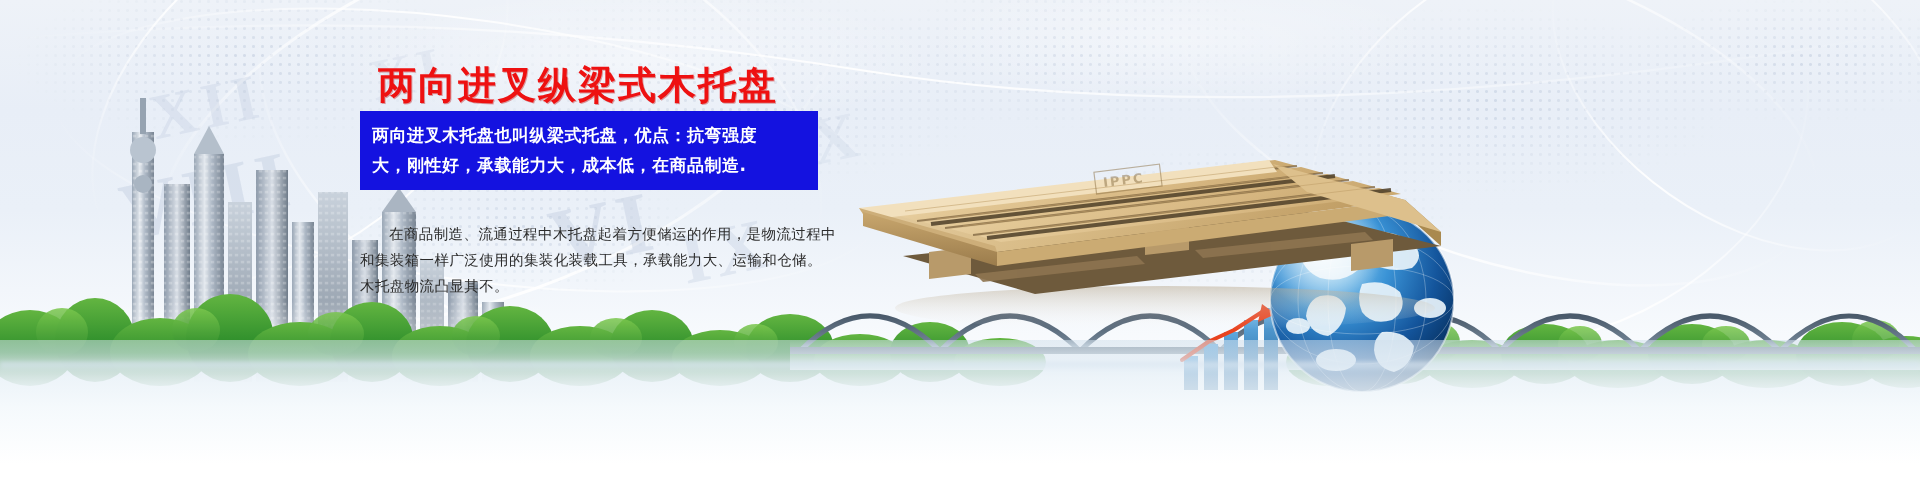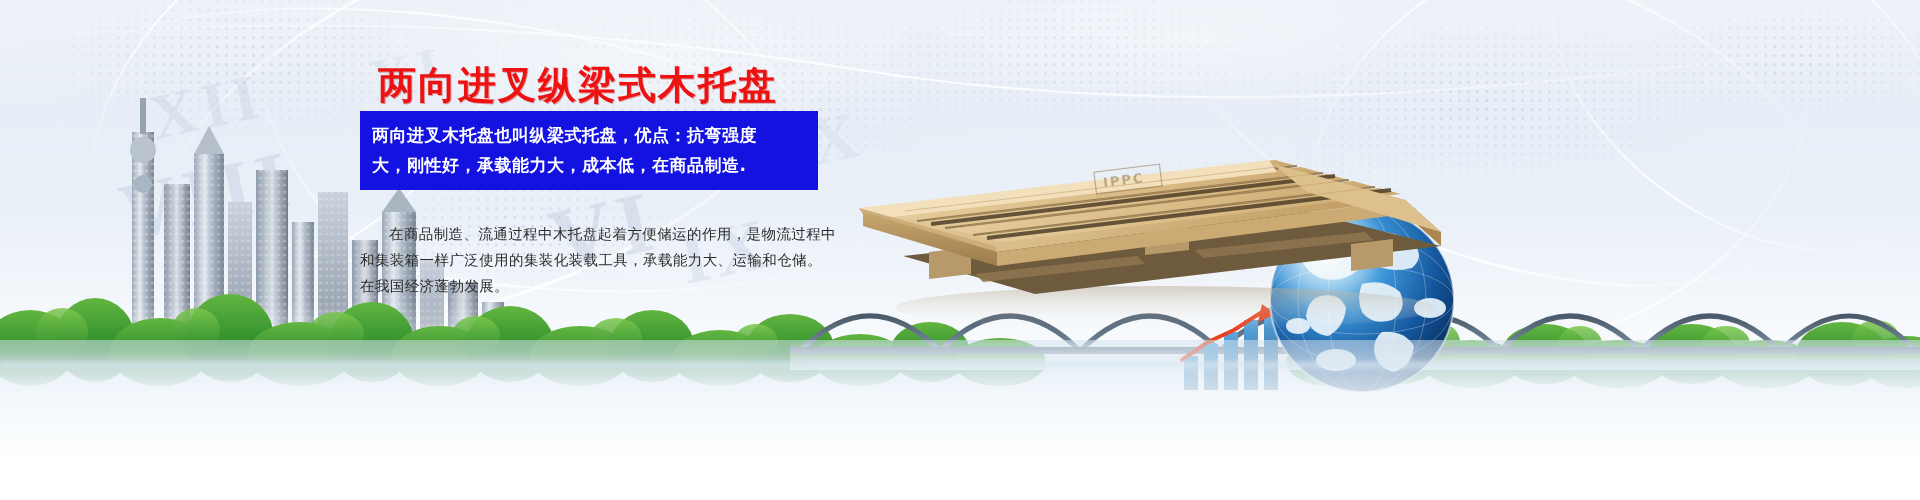--- a/index.html
+++ b/index.html
@@ -497,18 +497,18 @@
     <div class="title nosel">两向进叉纵梁式木托盘</div>
 
     <div class="bluebox">
       <p>两向进叉木托盘也叫纵梁式托盘，优点：抗弯强度</p>
       <p>大，刚性好，承载能力大，成本低，在商品制造.</p>
     </div>
 
     <div class="para">
       <p class="indent">在商品制造、流通过程中木托盘起着方便储运的作用，是物流过程中</p>
       <p>和集装箱一样广泛使用的集装化装载工具，承载能力大、运输和仓储。</p>
-      <p>在我国经济蓬勃发展。</p>
+      <p>木托盘物流凸显其不。</p>
     </div>
 
   </div>
 
 </div>
 
 </body></html>

